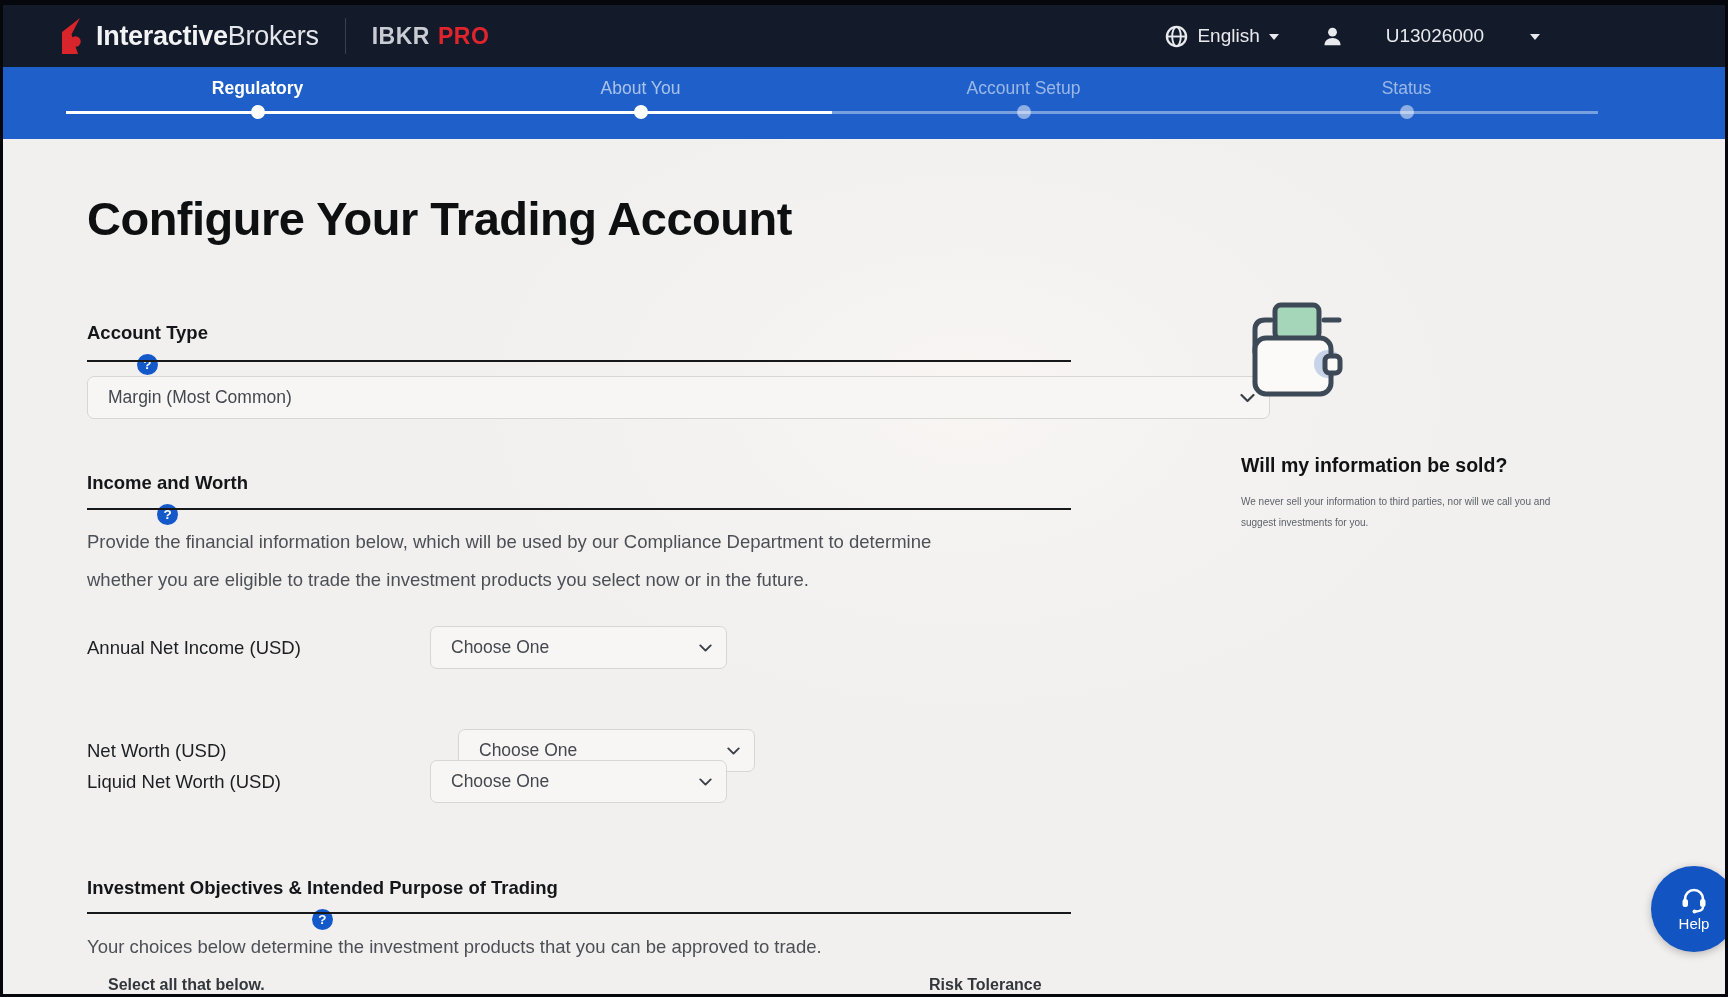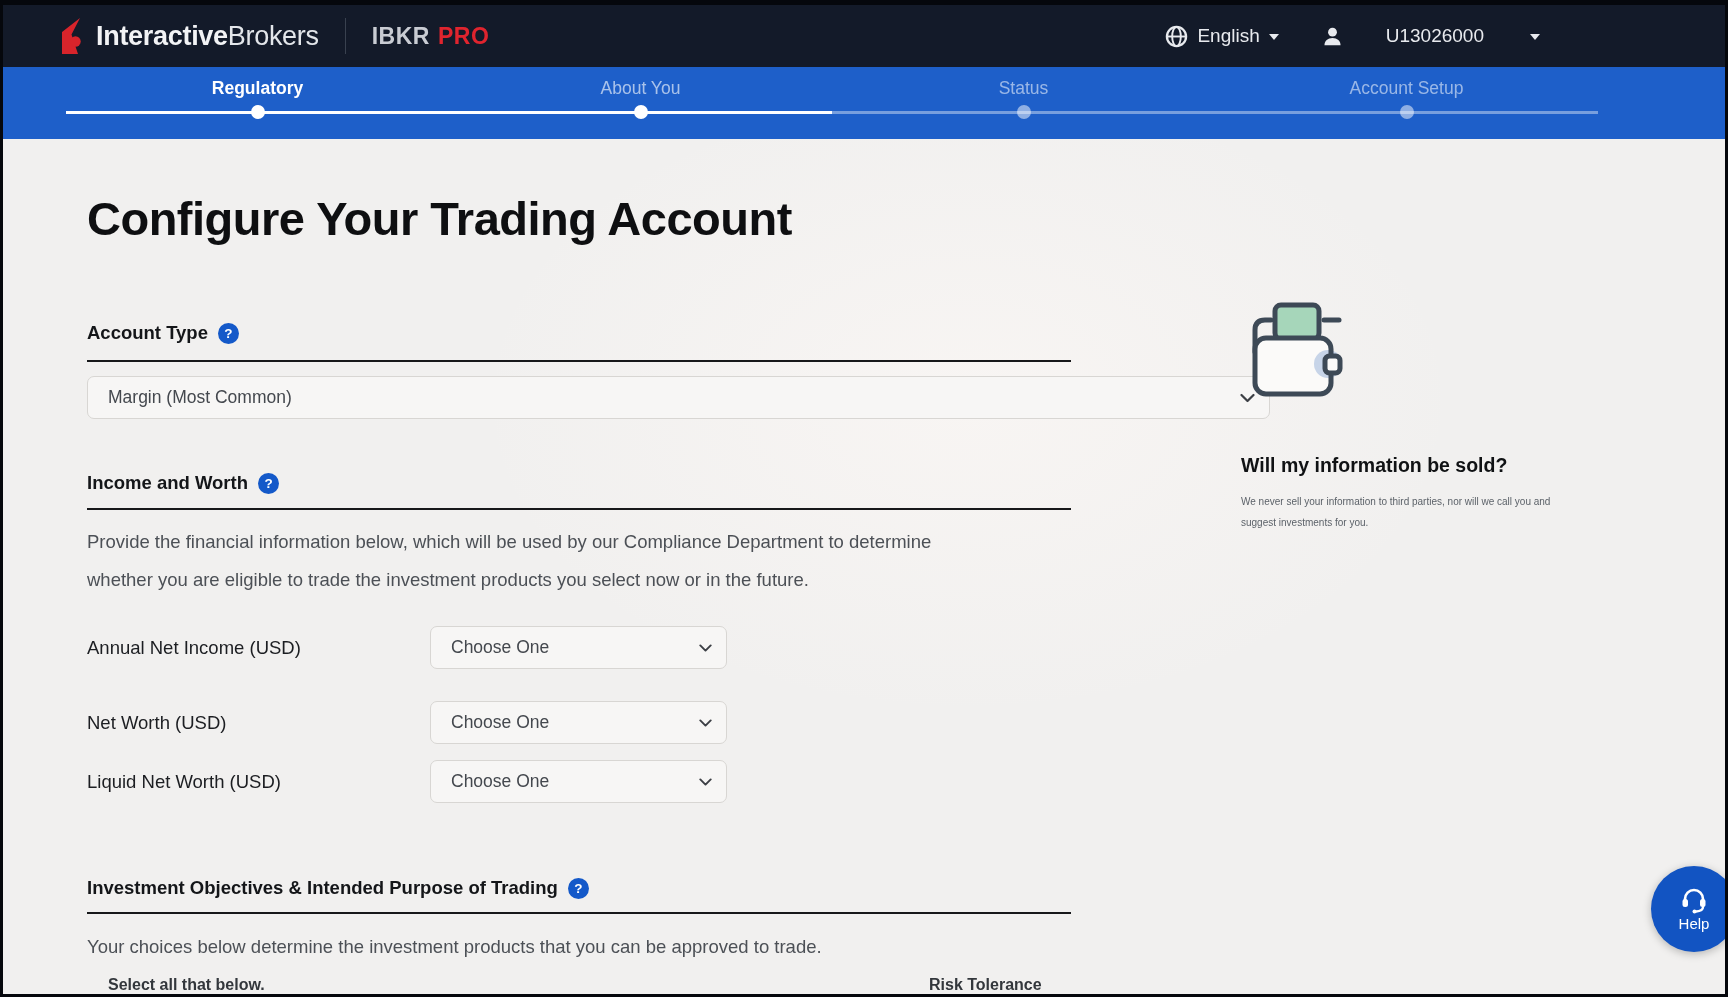--- a/index.html
+++ b/index.html
@@ -30,21 +30,21 @@
   .track-fill { position:absolute; left:0; top:0; width:50%; height:3px; background:#ffffff; }
   .steps { position:absolute; left:63px; right:127px; top:0; bottom:0; display:flex; }
   .step { flex:1; position:relative; text-align:center; cursor:pointer; }
   .step .slabel { display:inline-block; margin-top:11px; font-size:17.5px; color:rgba(255,255,255,0.55); }
   .step.done .slabel { color:rgba(255,255,255,0.62); }
   .step.current .slabel { color:#ffffff; font-weight:700; }
   .step .dot { position:absolute; left:50%; top:45px; transform:translate(-50%,-50%); width:14px; height:14px; border-radius:50%; background:rgba(255,255,255,0.5); }
   .step.done .dot, .step.current .dot { background:#ffffff; }
   
   .page-title { position:absolute; left:84px; top:186px; font-size:47px; font-weight:700; color:#0e0f11; letter-spacing:-0.5px; }
-  .section-head { position:absolute; display:flex; align-items:center; gap:10px; font-size:18.5px; font-weight:700; color:#141619; }
+  .section-head { position:absolute; display:flex; align-items:center; gap:10px; font-size:18.5px; font-weight:700; color:#141619;flex-direction:column; }
   .help-badge { width:21px; height:21px; border-radius:50%; background:#1459c9; color:#fff; font-size:13.5px; font-weight:700;
                 display:flex; align-items:center; justify-content:center; cursor:pointer; }
   .rule { position:absolute; left:84px; width:984px; border-top:2px solid #17181a; }
   .para { position:absolute; left:84px; font-size:18.5px; line-height:38px; color:#4c5056; }
   .selectbox { display:flex; align-items:center; background:#f7f6f5; border:1px solid #d8d6d3; border-radius:7px;
                font-size:17.5px; color:#44484e; padding:0 36px 0 20px; position:relative; cursor:pointer; }
   .selectbox .chev { position:absolute; right:14px; top:50%; transform:translateY(-50%); display:flex; }
   .big-select { position:absolute; left:84px; top:371px; width:1183px; height:43px; }
   .field-row { position:absolute; left:84px; height:43px; display:flex; align-items:center; }
   .field-label { width:343px; font-size:18.5px; color:#1c1e22; }
@@ -107,25 +107,25 @@
     <div class="steps">
       <div class="step current">
         <span class="slabel">Regulatory</span>
         <span class="dot"></span>
       </div>
       <div class="step done">
         <span class="slabel">About You</span>
         <span class="dot"></span>
       </div>
       <div class="step">
+        <span class="slabel">Account Setup</span>
+        <span class="dot"></span>
+      </div>
+      <div class="step">
         <span class="slabel">Status</span>
-        <span class="dot"></span>
-      </div>
-      <div class="step">
-        <span class="slabel">Account Setup</span>
         <span class="dot"></span>
       </div>
     </div>
   </div>
 
   <h1 class="page-title">Configure Your Trading Account</h1>
 
   <div class="section-head" style="top:317px; left:84px;">
     <span>Account Type</span>
     <span class="help-badge">?</span>
@@ -151,21 +151,21 @@
     <div class="field-label">Annual Net Income (USD)</div>
     <div class="selectbox">
       <span>Choose One</span>
       <span class="chev">
         <svg width="13" height="8" viewBox="0 0 15 9">
             <polyline points="1.5,1.5 7.5,7.5 13.5,1.5" fill="none" stroke="#3c3f45" stroke-width="2.2" stroke-linecap="round" stroke-linejoin="round"></polyline>
           </svg>
       </span>
     </div>
   </div>
-  <div class="field-row" style="top:696px;">
+  <div class="field-row" style="top:724px;gap:28px;">
     <div class="field-label">Net Worth (USD)</div>
     <div class="selectbox">
       <span>Choose One</span>
       <span class="chev">
         <svg width="13" height="8" viewBox="0 0 15 9">
             <polyline points="1.5,1.5 7.5,7.5 13.5,1.5" fill="none" stroke="#3c3f45" stroke-width="2.2" stroke-linecap="round" stroke-linejoin="round"></polyline>
           </svg>
       </span>
     </div>
   </div>

